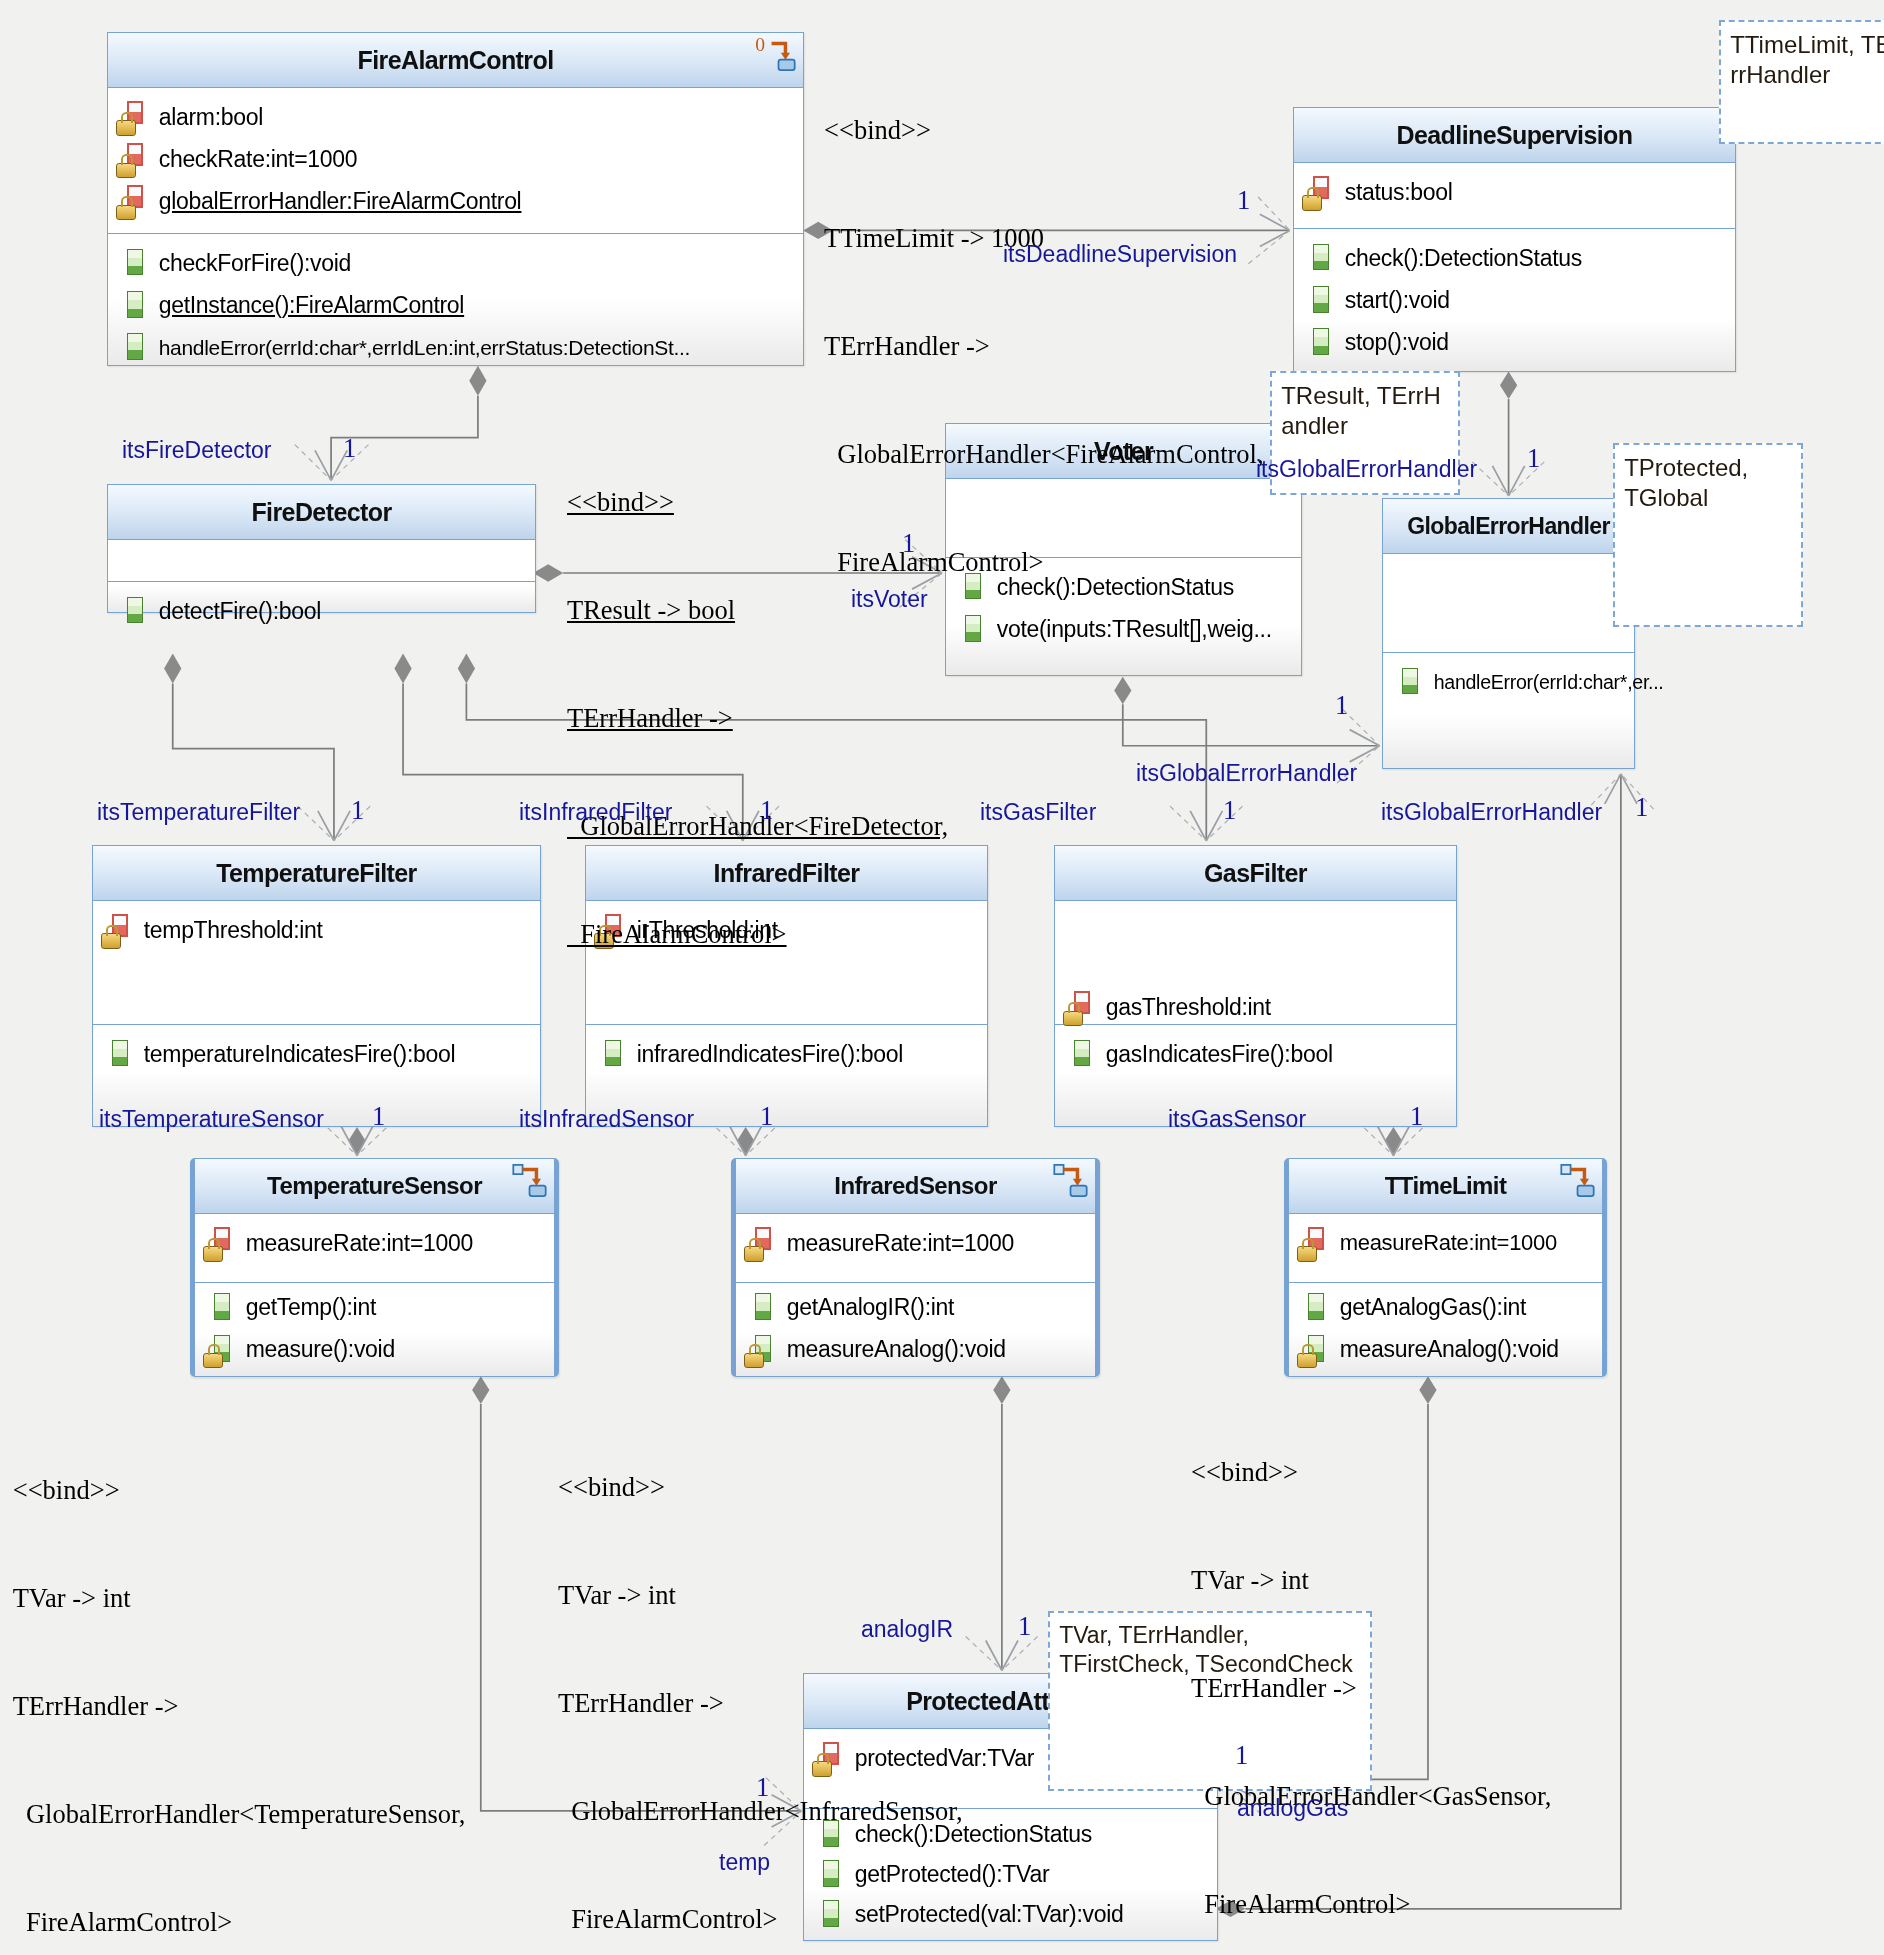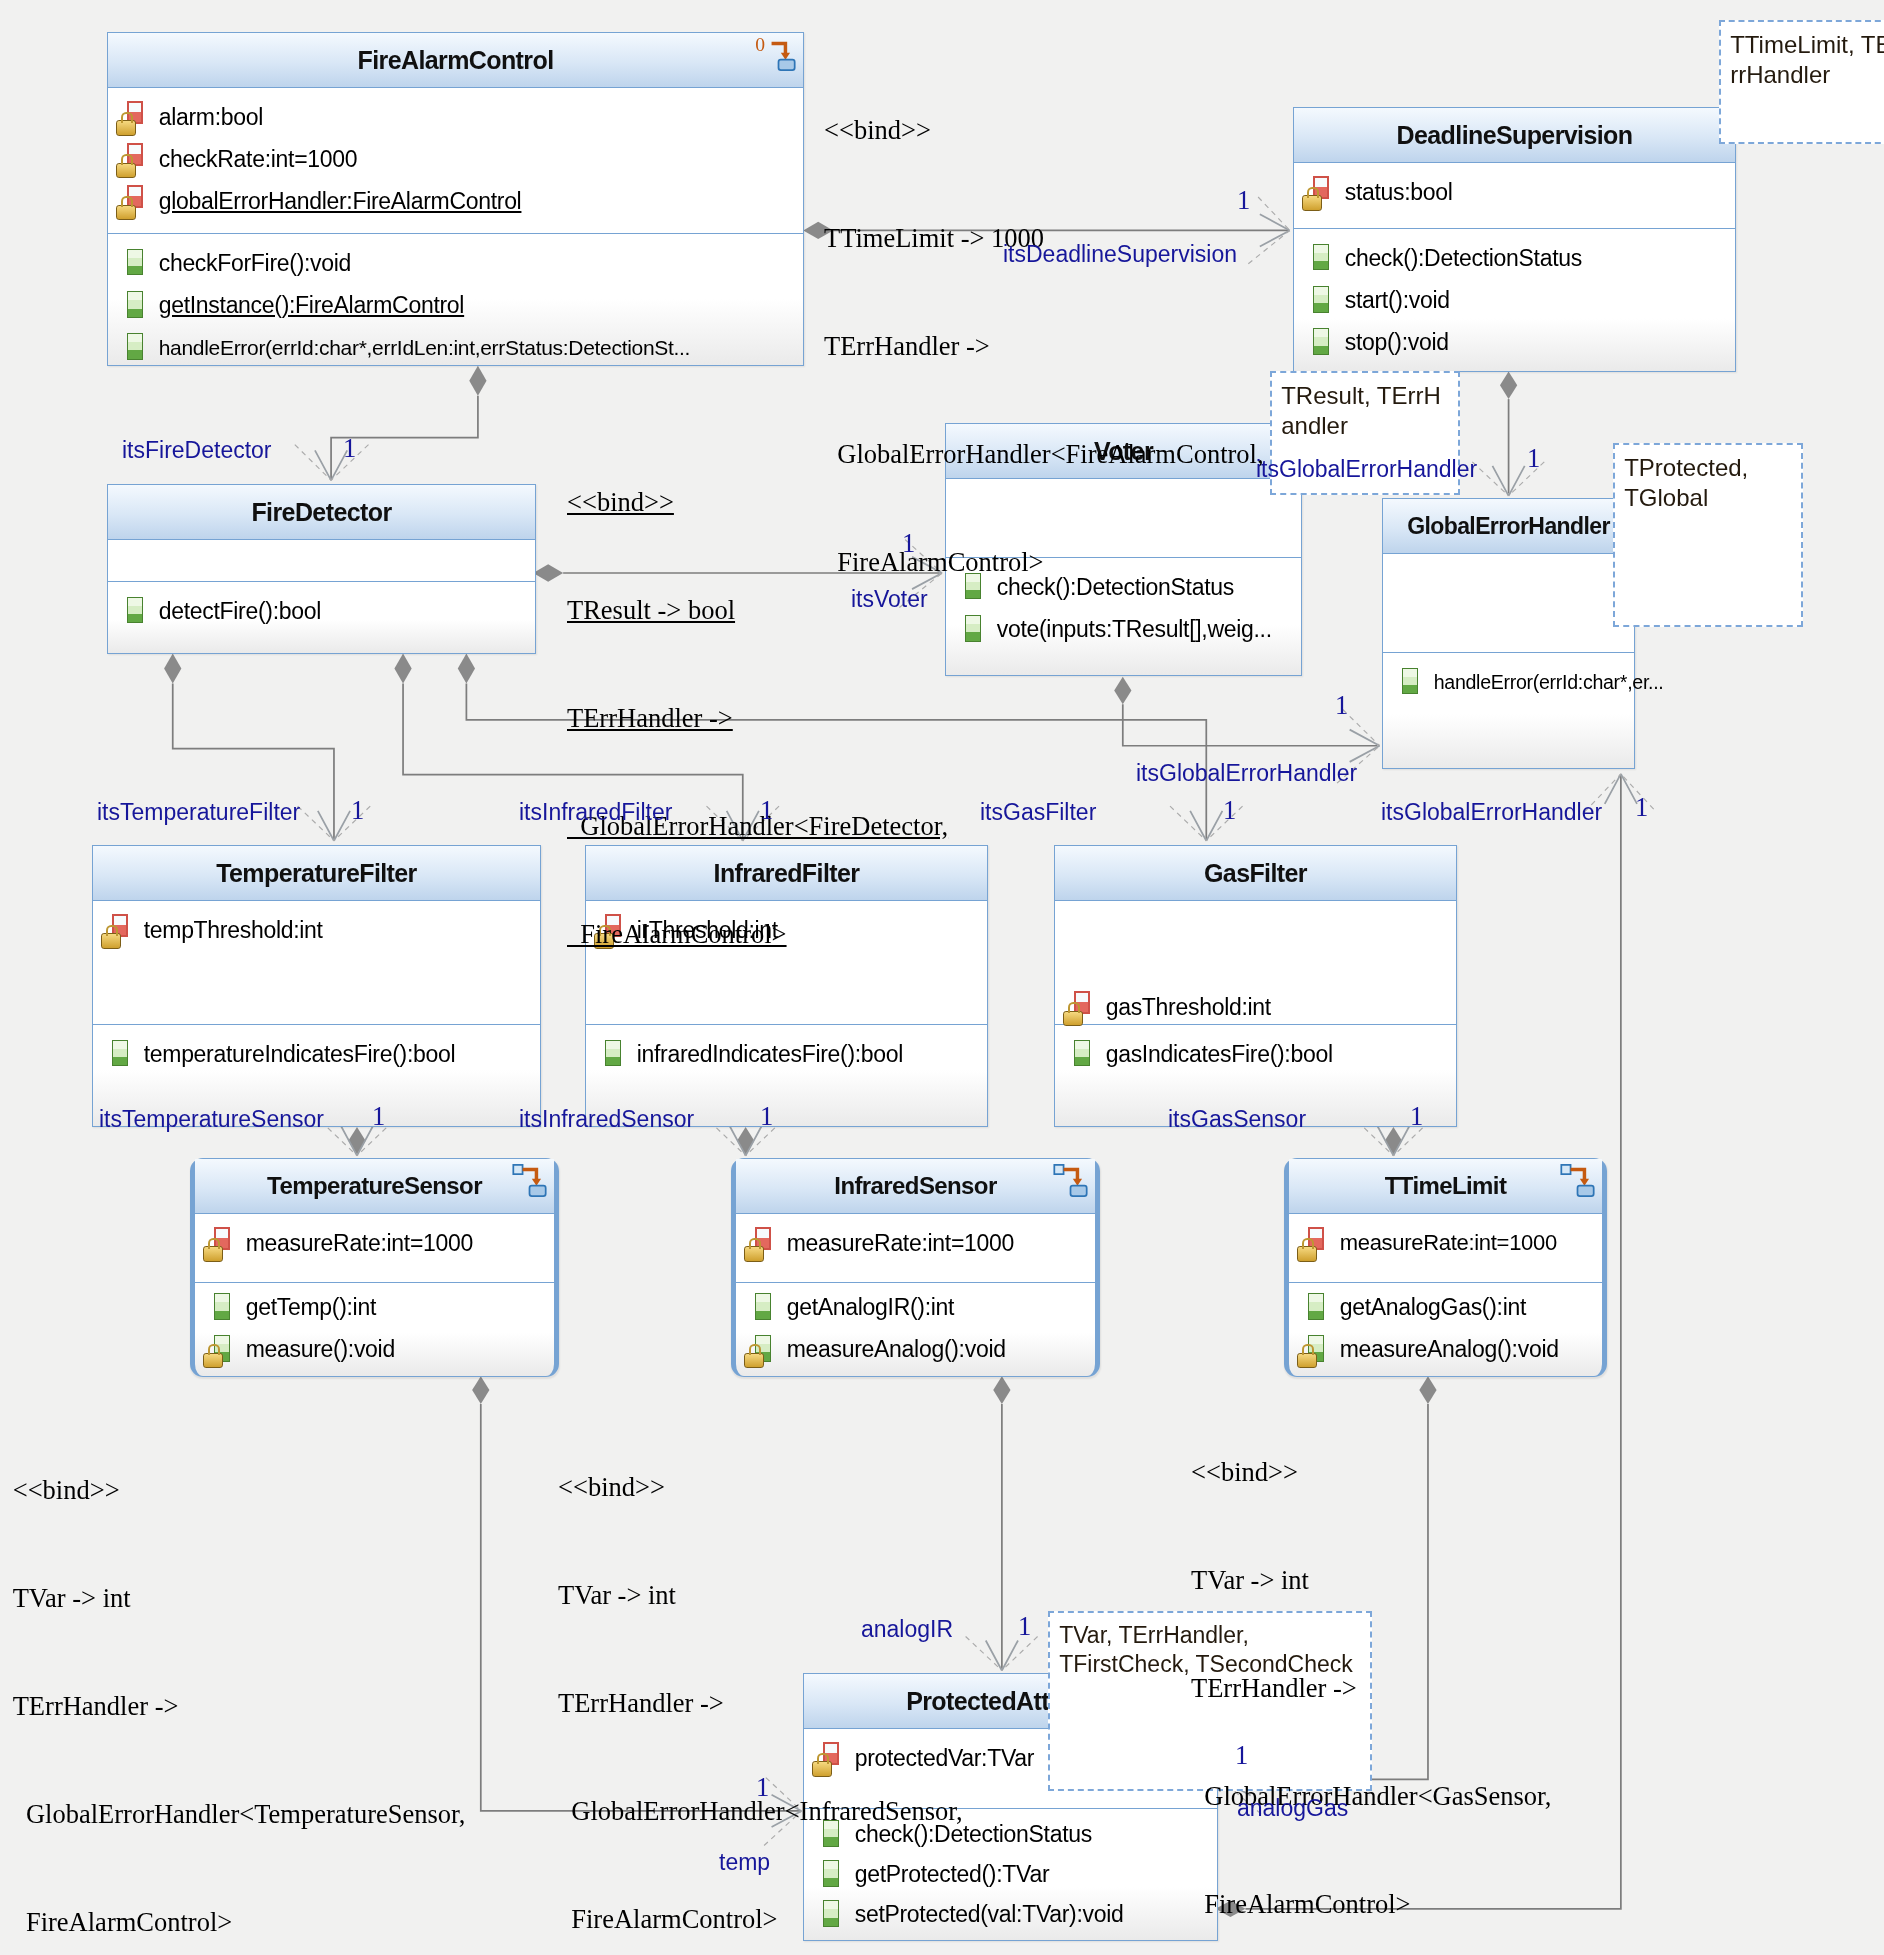--- a/index.html
+++ b/index.html
@@ -1,21 +1,21 @@
 <!DOCTYPE html>
 <html style="font-size:9.2px"><head>
 <meta charset="utf-8">
 <style>
   html,body{margin:0;padding:0;background:#e8e8e8;}
   #canvas{position:relative;width:1884px;height:1955px;background:#f1f1f0;overflow:hidden;
           font-family:"Liberation Sans",sans-serif;}
   
   .cls{position:absolute;border:1.7px solid #76a3d3;background:linear-gradient(180deg,#ffffff 80%,#eaeaea);
        box-sizing:border-box;z-index:2;box-shadow:0.6px 1.2px 1.7px rgba(0,0,0,.08);}
-  .cls.structured{border-left-width:5.8px;border-right-width:5.8px;border-radius:13px;}
+  .cls.structured{border-left-width:5.8px;border-right-width:5.8px;border-radius:5px;}
   .cls-h{position:relative;display:flex;align-items:center;justify-content:center;
          background:linear-gradient(180deg,#f4f9fe 0%,#d9e7f6 55%,#bed4ec 100%);
          border-bottom:1.7px solid #76a3d3;box-sizing:border-box;}
   .cls-title{font-size:25px;font-weight:bold;color:#101010;letter-spacing:-0.6px;}
   .comp{box-sizing:border-box;display:flex;flex-direction:column;justify-content:flex-start;
         padding:12.7px 0 0 11.5px;gap:9.2px;}
   .comp.ops{border-top:1.7px solid #76a3d3;}
   .row{display:flex;align-items:center;gap:9.2px;min-height:33px;}
   .mtext{font-size:23px;color:#000;white-space:nowrap;letter-spacing:-0.3px;}
   .u{text-decoration:underline;}
@@ -245,21 +245,21 @@
         </div>
       <div class="row">
           <span class="ic">
             <span class="glyph op"></span>
           </span>
           <span class="mtext">stop():void</span>
         </div>
     </div>
   </div>
 
-  <div class="cls" style="left:107px;top:484px;width:429px;height:170px;">
+  <div class="cls" style="left:107px;top:484px;width:429px;height:129px;">
     <div class="cls-h" style="height:55px;">
       <span class="cls-title">FireDetector</span>
     </div>
     <div class="comp attrs" style="height:41px;"></div>
     <div class="comp ops" style="height:70px;">
       <div class="row">
           <span class="ic">
             <span class="glyph op"></span>
           </span>
           <span class="mtext">detectFire():bool</span>

